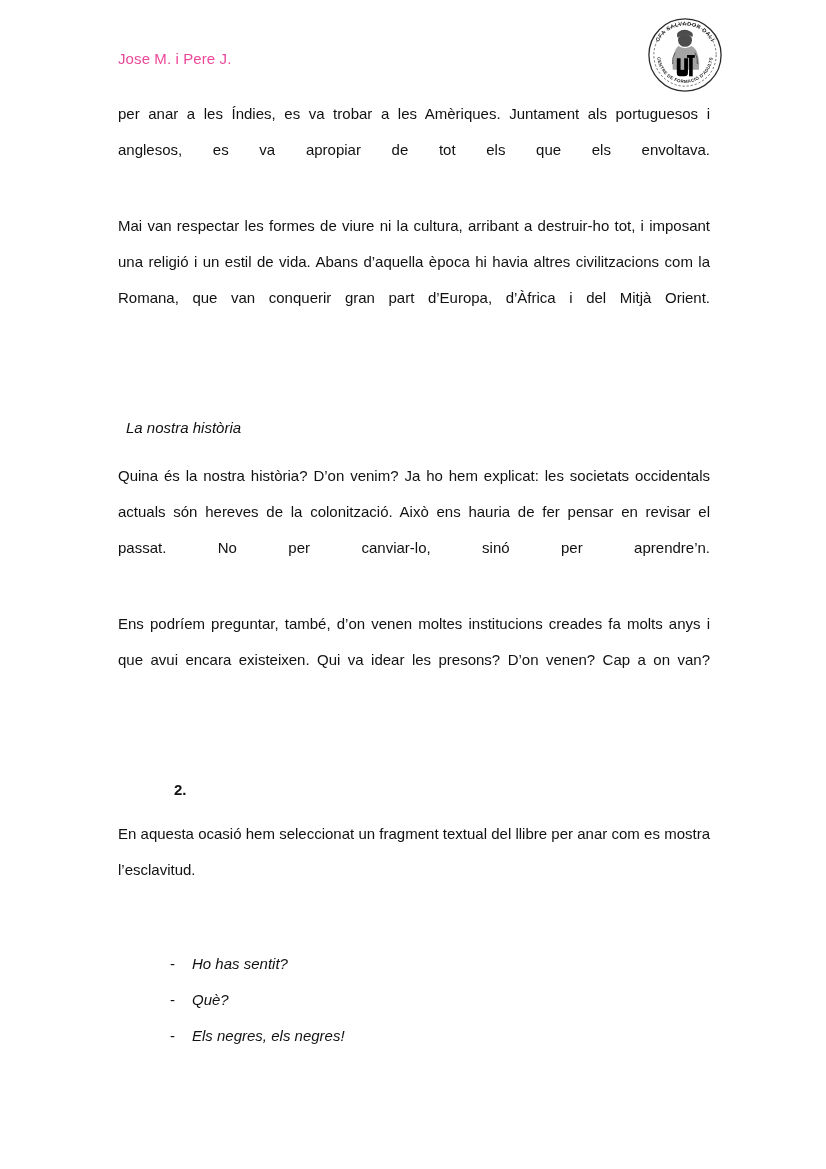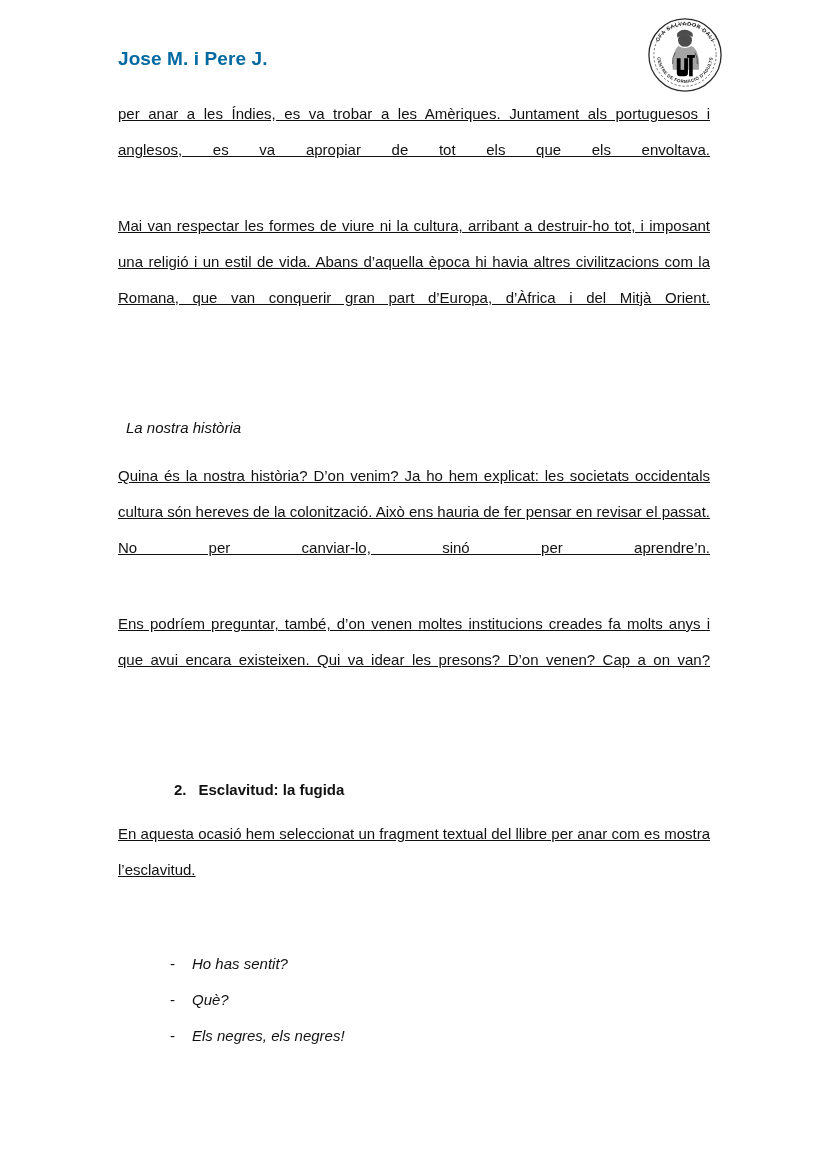--- a/index.html
+++ b/index.html
@@ -25,26 +25,25 @@
     left: 0;
     top: 0;
     width: 826px;
     height: 96px;
   }
 
   .header-author {
     position: absolute;
     left: 118px;
     top: 49px;
-    font-size: 19px;
+    font-size: 15px;
     line-height: 20px;
     letter-spacing: 0.1px;
-    color: #0369a1;
+    color: #ec4899;
     white-space: nowrap;
-    font-weight: bold;
   }
 
   .logo-wrap {
     position: absolute;
     left: 644px;
     top: 14px;
     width: 82px;
     height: 82px;
   }
 
@@ -64,21 +63,20 @@
 
   p.para {
     margin: 0 0 0 0;
     padding: 0;
     font-size: 15px;
     line-height: 36px;
     text-align: justify;
     text-justify: inter-word;
     color: #111111;
     hyphens: none;
-    text-decoration: underline;
   }
 
   .gap-sm { height: 4px; }
   .gap-md { height: 22px; }
   .gap-lg { height: 46px; }
   .gap-xl { height: 58px; }
 
   .subhead {
     margin: 8px;
     padding: 0;
@@ -191,31 +189,30 @@
 
     <div class="gap-sm"></div>
 
 
     <div class="gap-lg"></div>
 
     <p class="subhead">La nostra història</p>
 
     <div class="gap-sm"></div>
 
-    <p class="para j">Quina és la nostra història? D’on venim? Ja ho hem explicat: les societats occidentals cultura són hereves de la colonització. Això ens hauria de fer pensar en revisar el passat. No per canviar-lo, sinó per aprendre’n.</p>
+    <p class="para j">Quina és la nostra història? D’on venim? Ja ho hem explicat: les societats occidentals actuals són hereves de la colonització. Això ens hauria de fer pensar en revisar el passat. No per canviar-lo, sinó per aprendre’n.</p>
 
     <div class="gap-sm"></div>
 
     <p class="para j">Ens podríem preguntar, també, d’on venen moltes institucions creades fa molts anys i que avui encara existeixen. Qui va idear les presons? D’on venen? Cap a on van?</p>
 
     <div class="gap-xl"></div>
 
     <div class="num-heading">
       <span class="num">2.</span>
-      <span class="htext">Esclavitud: la fugida</span>
     </div>
 
     <div class="gap-sm"></div>
 
 
     <div class="gap-sm"></div>
 
     <p class="para j">En aquesta ocasió hem seleccionat un fragment textual del llibre per anar com es mostra l’esclavitud.</p>
 
     <div class="gap-md"></div>

